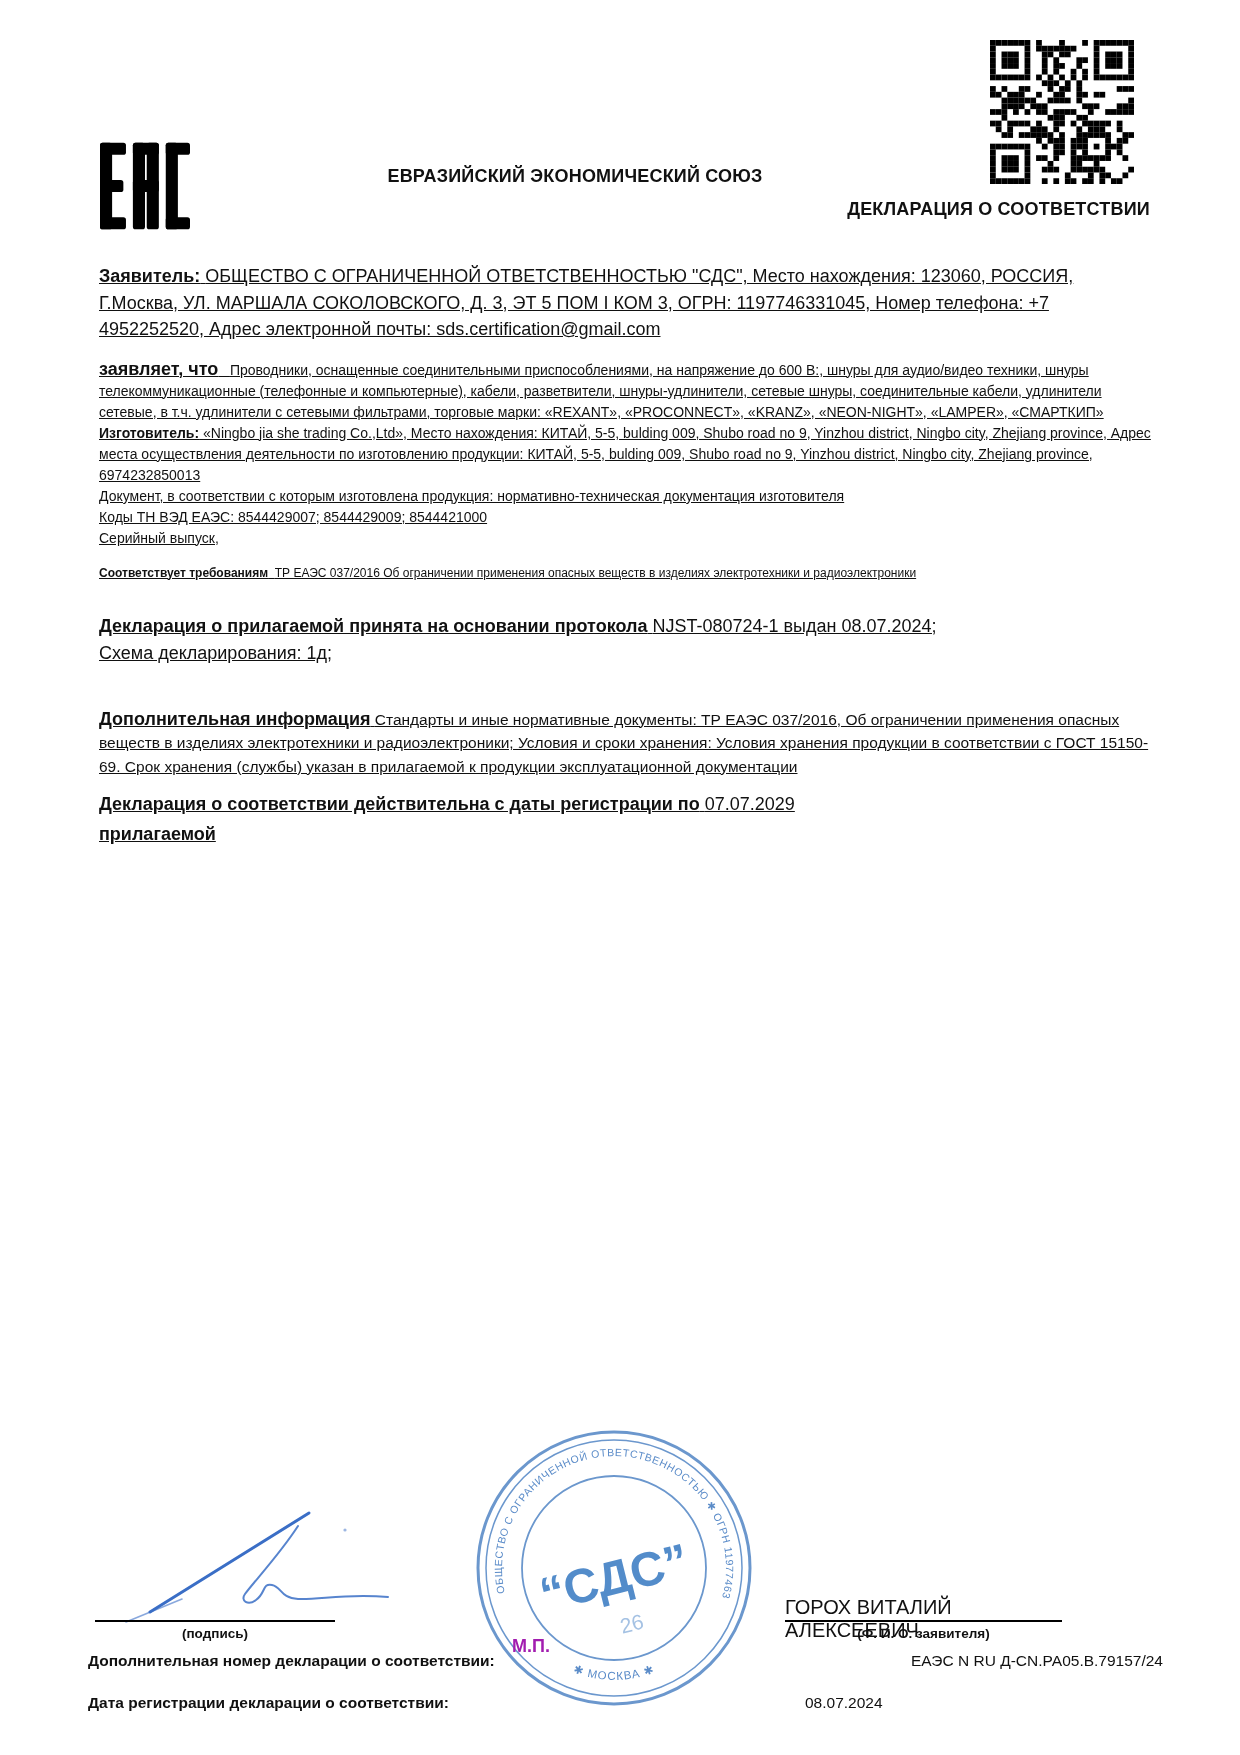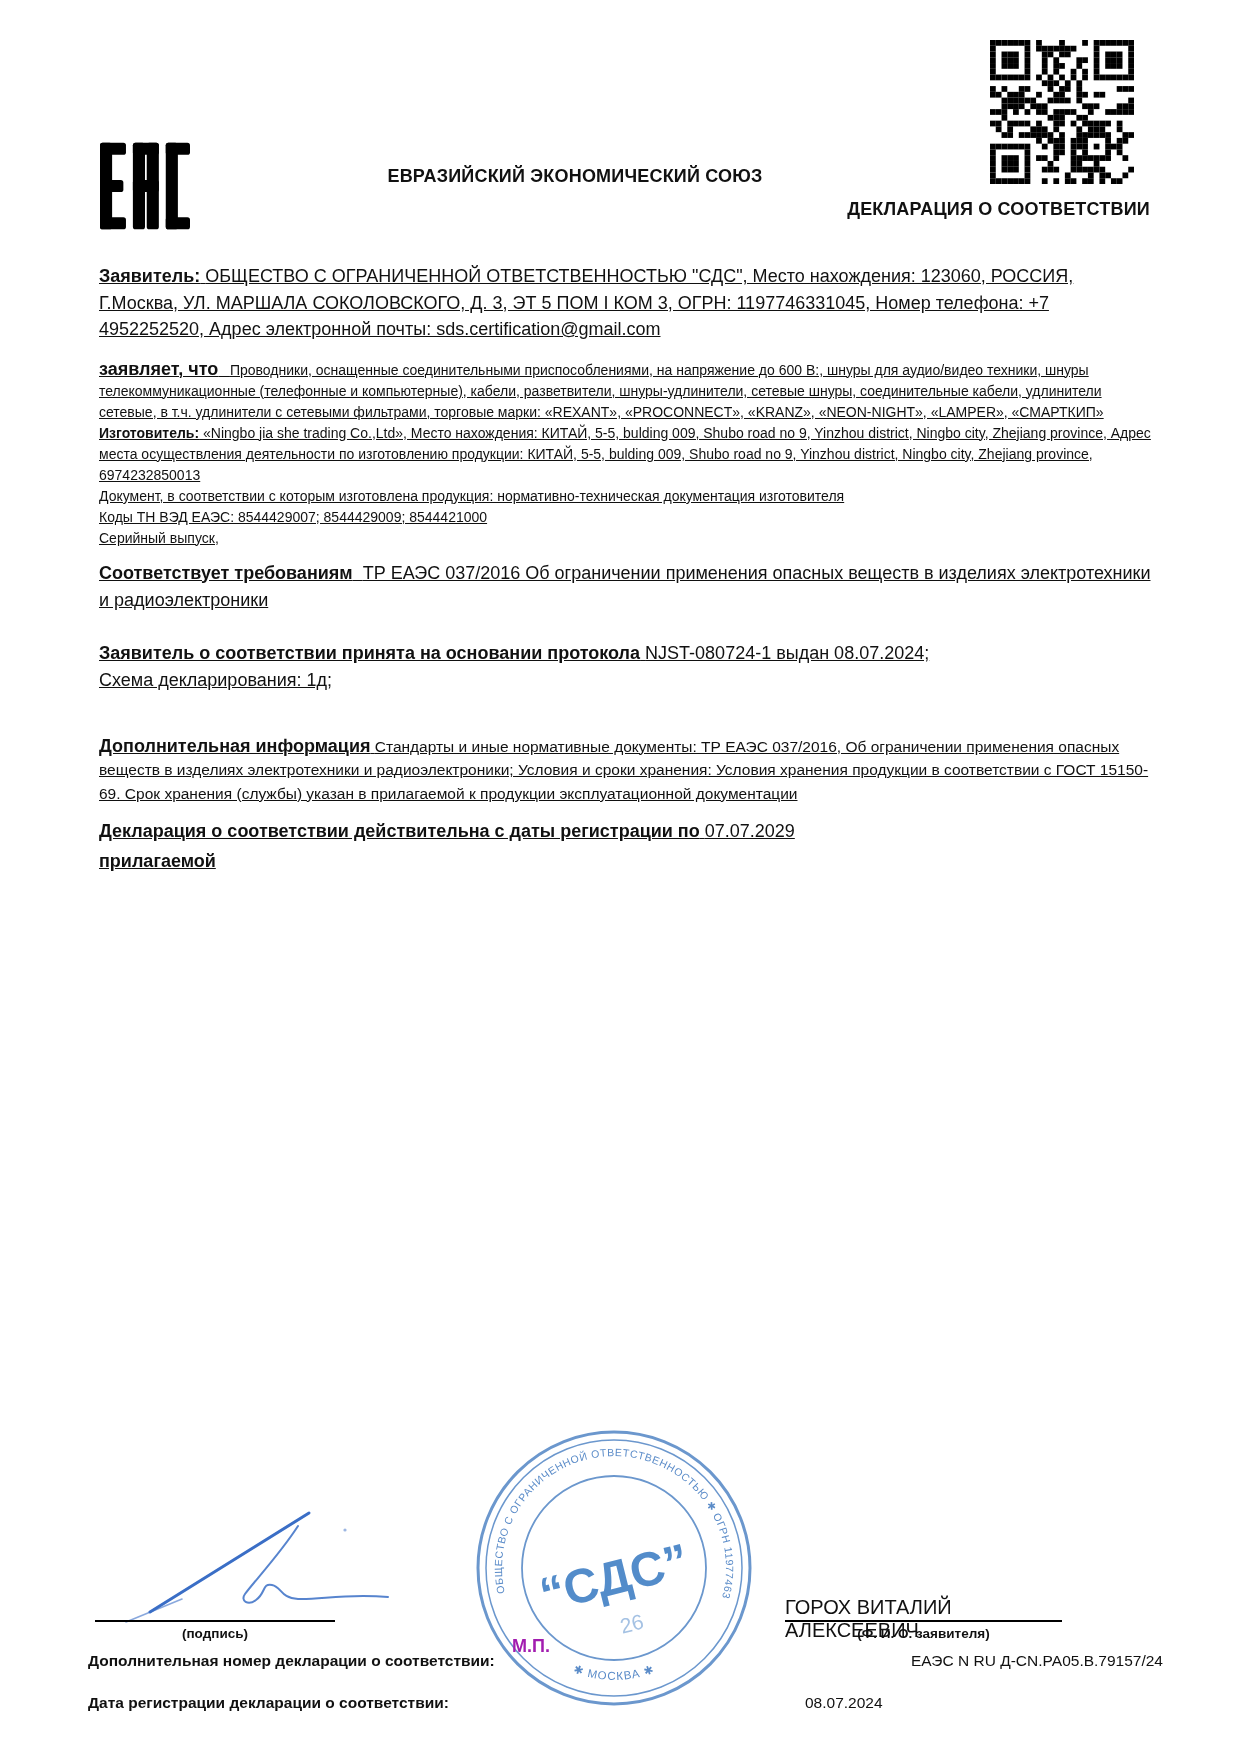--- a/index.html
+++ b/index.html
@@ -12,21 +12,21 @@
   
   .qr{left:990px;top:40px;width:144px;height:144px;}
   
   .doc{left:88px;top:252px;width:1078px;}
   .doc p{margin:11px;text-decoration:underline;}
   .p-applicant{font-size:18px;line-height:26.5px;}
   .p-person{font-size:18px;line-height:26.5px;}
   .p-declares{margin-top:16px !important;font-size:14px;line-height:21px;}
   .lbl-big{font-size:18px;font-weight:bold;}
   .lbl-sm{font-weight:bold;}
-  .p-complies{margin-top:8px !important;font-size:18px;line-height:27px;}
+  .p-complies{margin-top:8px !important;font-size:12px;line-height:27px;}
   .p-basis{margin-top:26px !important;font-size:18px;line-height:27px;}
   .p-basis .reg{font-weight:normal;}
   .p-additional{margin-top:41px !important;font-size:15.5px;line-height:23.5px;}
   .p-valid{margin-top:10px !important;font-size:18px;line-height:30px;font-weight:bold;}
   .p-valid .date{font-weight:normal;}
   b{font-weight:bold;}
   
   .sig-svg{left:90px;top:1498px;}
   .sig-line{left:95px;top:1620px;width:240px;border-top:2px solid #000;height:0;}
   .sig-caption{left:95px;top:1626px;width:240px;text-align:center;font-size:13.5px;font-weight:bold;}
@@ -377,21 +377,21 @@
       <rect x="132" y="144" width="6" height="6"></rect>
     </svg></div>
 
 <div class="abs title1">ЕВРАЗИЙСКИЙ ЭКОНОМИЧЕСКИЙ СОЮЗ</div>
 <div class="abs title2">ДЕКЛАРАЦИЯ О СООТВЕТСТВИИ</div>
 
 <div class="abs doc">
   <p class="p-applicant"><b>Заявитель:</b> <span>ОБЩЕСТВО С ОГРАНИЧЕННОЙ ОТВЕТСТВЕННОСТЬЮ "СДС", Место нахождения: 123060, РОССИЯ,  Г.Москва, УЛ. МАРШАЛА СОКОЛОВСКОГО, Д. 3, ЭТ 5 ПОМ I КОМ 3, ОГРН: 1197746331045, Номер телефона: +7 4952252520, Адрес электронной почты: sds.certification@gmail.com</span></p>
   <p class="p-declares"><span class="lbl-big">заявляет, что</span>&nbsp;&nbsp; <span>Проводники, оснащенные соединительными приспособлениями, на напряжение до 600 В:, шнуры для аудио/видео техники, шнуры телекоммуникационные (телефонные и компьютерные), кабели, разветвители, шнуры-удлинители, сетевые шнуры, соединительные кабели, удлинители сетевые, в т.ч. удлинители с сетевыми фильтрами, торговые марки: «REXANT», «PROCONNECT», «KRANZ», «NEON-NIGHT», «LAMPER», «СМАРТКИП»</span><br><span class="lbl-sm">Изготовитель:</span> <span>«Ningbo jia she trading Co.,Ltd», Место нахождения: КИТАЙ, 5-5, bulding 009, Shubo road no 9, Yinzhou district, Ningbo city, Zhejiang province, Адрес места осуществления деятельности по изготовлению продукции: КИТАЙ, 5-5, bulding 009, Shubo road no 9, Yinzhou district, Ningbo city, Zhejiang province, 6974232850013</span><br><span>Документ, в соответствии с которым изготовлена продукция: нормативно-техническая документация изготовителя</span><br><span>Коды ТН ВЭД ЕАЭС: 8544429007; 8544429009; 8544421000</span><br><span>Серийный выпуск,</span></p>
   <p class="p-complies"><b>Соответствует требованиям</b>&nbsp;&nbsp;<span>ТР ЕАЭС 037/2016 Об ограничении применения опасных веществ в изделиях электротехники и радиоэлектроники</span></p>
-  <p class="p-basis"><b>Заявитель о соответствии принята на основании протокола</b> <span class="reg">NJST-080724-1 выдан 08.07.2024;</span><br><span>Схема декларирования: 1д;</span></p>
+  <p class="p-basis"><b>Декларация о прилагаемой принята на основании протокола</b> <span class="reg">NJST-080724-1 выдан 08.07.2024;</span><br><span>Схема декларирования: 1д;</span></p>
   <p class="p-additional"><span class="lbl-big">Дополнительная информация</span> <span>Стандарты и иные нормативные документы: ТР ЕАЭС 037/2016, Об ограничении применения опасных веществ в изделиях электротехники и радиоэлектроники; Условия и сроки хранения: Условия хранения продукции в соответствии с ГОСТ 15150-69. Срок хранения (службы) указан в прилагаемой к продукции эксплуатационной документации</span></p>
   <p class="p-valid"><span>Декларация о соответствии действительна с даты регистрации по</span> <span class="date">07.07.2029</span><br><span>прилагаемой</span></p>
 </div>
 
 <svg class="abs sig-svg" width="320" height="130" viewBox="0 0 320 130">
   <g stroke="#3a6ec6" fill="none" stroke-linecap="round">
     <path d="M60,114 L219,15" stroke-width="3"></path>
     <path d="M208,28 C190,56 162,86 155,96 C150,103 158,108 166,102 C176,95 172,85 182,87 C192,89 190,100 208,101 C230,102 256,95 298,99" stroke-width="2" stroke-opacity="0.85"></path>
     <path d="M36,124 L92,101" stroke-width="1.6" stroke-opacity="0.6"></path>
     <circle cx="255" cy="32" r="1.6" fill="#3a6ec6" stroke="none" opacity="0.5"></circle>

